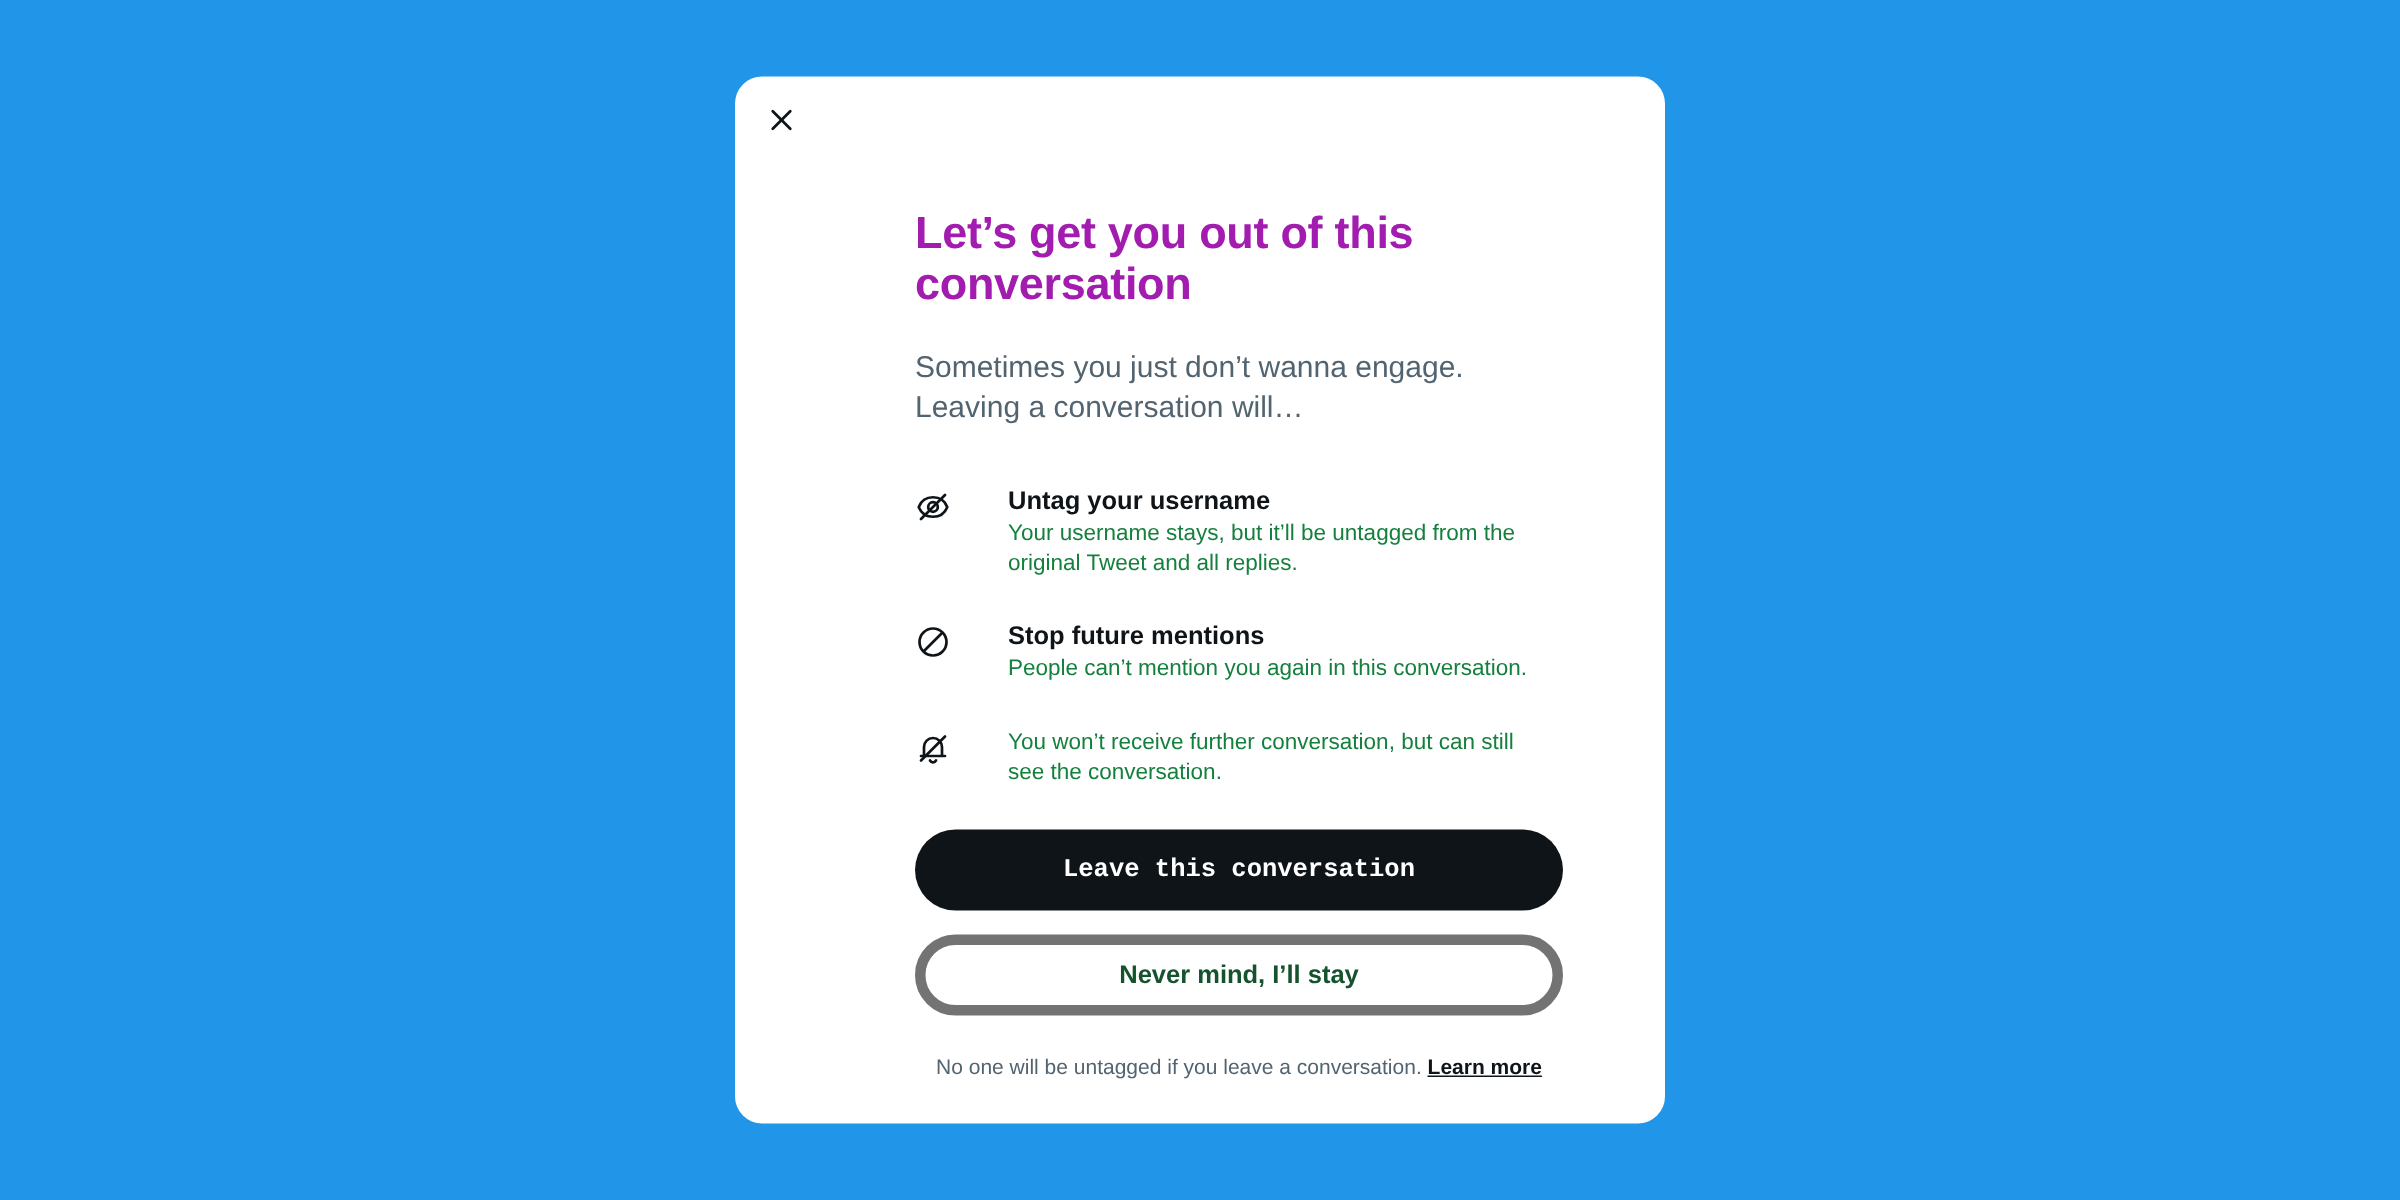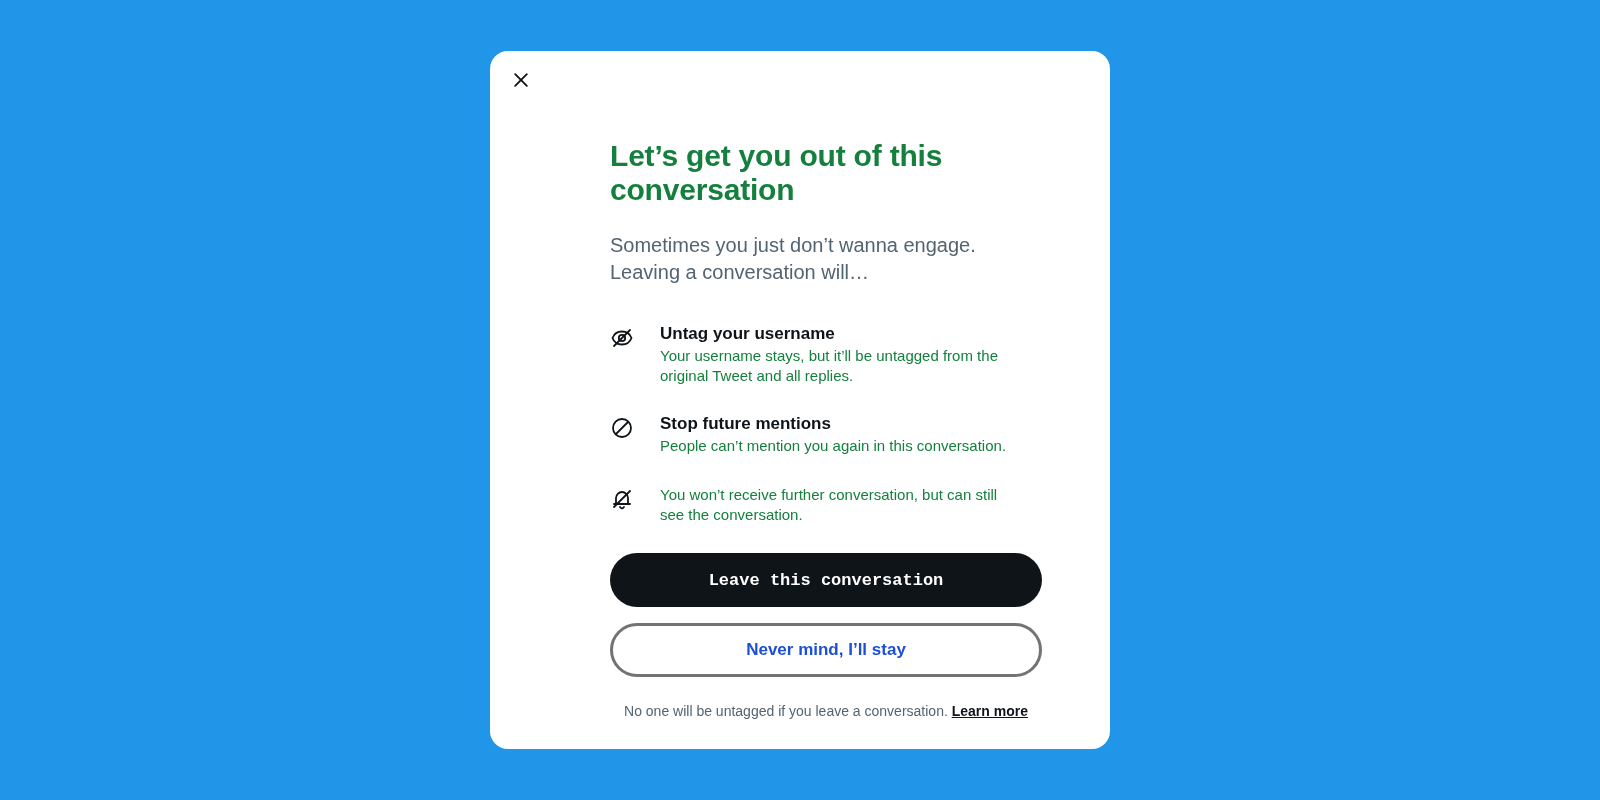--- a/index.html
+++ b/index.html
@@ -34,35 +34,35 @@
     justify-content: center;
     border-radius: 50%;
   }
   .close-btn svg { width: 20px; height: 20px; }
   .content {
     padding: 70px 50px 0 102px;
   }
   .title {
     font-size: 30px;
     font-weight: 800;
-    color: #15803d;
+    color: #a21caf;
     line-height: 1.15;
     letter-spacing: -0.2px;
     margin-bottom: 24px;
   }
   .subtitle {
     font-size: 20px;
     color: #536471;
     line-height: 1.35;
     margin-bottom: 38px;
     max-width: 380px;
   }
   .item {
     display: flex;
-    gap: 26px;
+    gap: 38px;
     margin-bottom: 28px;
     align-items: flex-start;
     justify-content: center;
   }
   .item-icon {
     width: 24px;
     height: 24px;
     flex: 0 0 24px;
     margin-top: 2px;
     color: #0f1419;
@@ -92,22 +92,22 @@
     margin-bottom: 16px;
   }
   .btn-primary {
     background: #0f1419;
     color: #fff;
     border: none;
     font-family: Liberation Mono, monospace;
   }
   .btn-secondary {
     background: #fff;
-    color: #1d4ed8;
-    border: 3px solid #737373;
+    color: #14532d;
+    border: 7px solid #737373;
   }
   .footer {
     text-align: center;
     font-size: 14px;
     color: #536471;
     margin-top: 26px;
   }
   .footer a {
     color: #0f1419;
     font-weight: 700;

